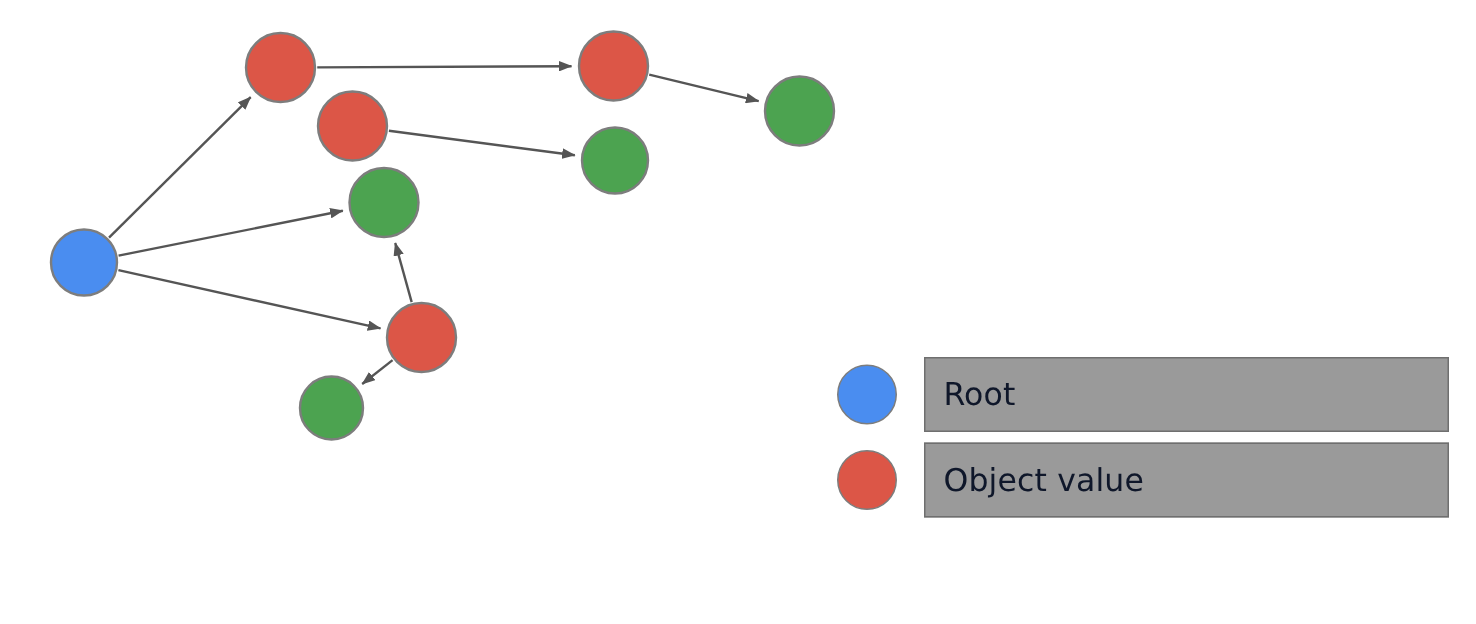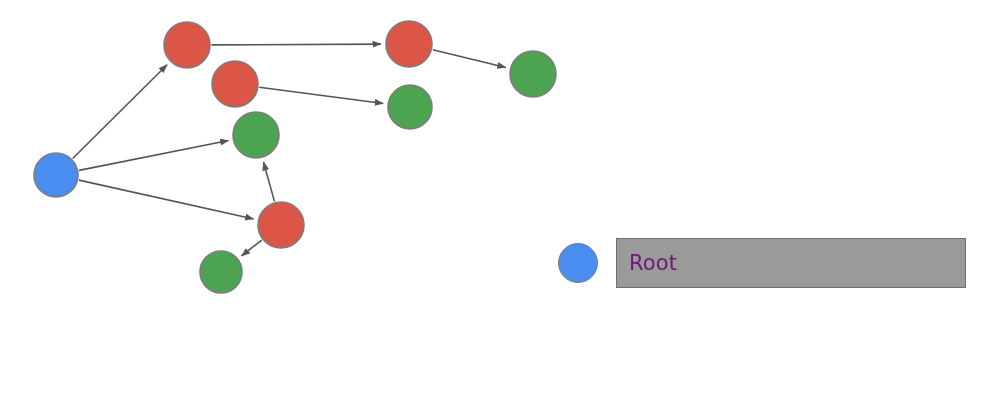--- a/index.html
+++ b/index.html
@@ -53,21 +53,21 @@
     height: 50px;
     background: #9a9a9a;
     border: 1.5px solid #6f6f6f;
     box-sizing: border-box;
     display: flex;
     align-items: center;
     padding-left: 12px;
   }
   .legend-label {
     font-size: 21px;
-    color: #701a75;
+    color: #0f172a;
     line-height: 1;
     letter-spacing: 0.1px;
   }
 </style>
 </head>
 <body>
 
 <div id="app">
 
   <svg id="graph-svg" viewBox="0 0 984 416" xmlns="http://www.w3.org/2000/svg">
@@ -101,17 +101,23 @@
 
   <div class="legend">
 
     <div class="legend-row">
       <div class="legend-swatch" style="background: rgb(74, 141, 240);"></div>
       <div class="legend-box">
         <span class="legend-label">Root</span>
       </div>
     </div>
 
+    <div class="legend-row">
+      <div class="legend-swatch" style="background: rgb(220, 86, 71);"></div>
+      <div class="legend-box">
+        <span class="legend-label">Object value</span>
+      </div>
+    </div>
 
 
   </div>
 
 </div>
 
 </body></html>

